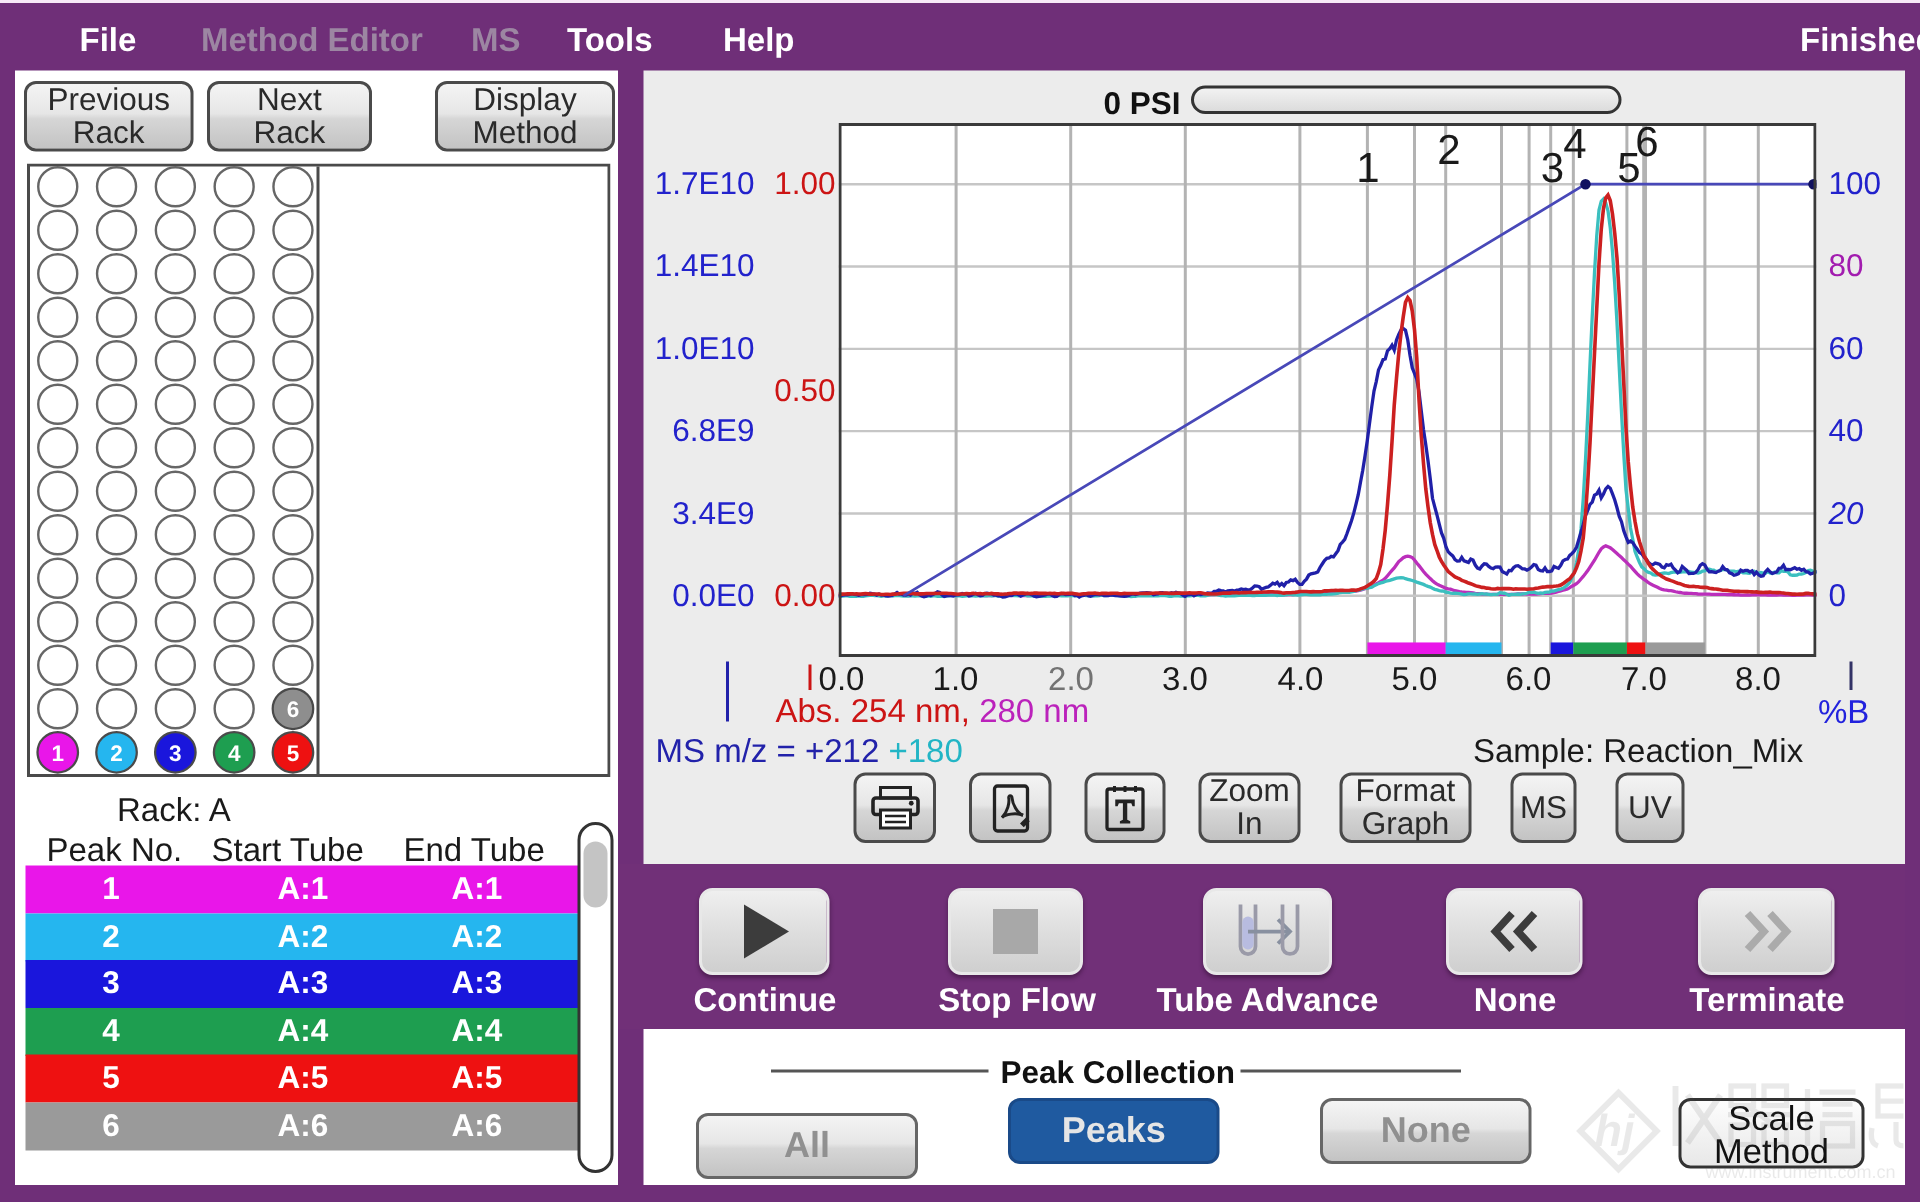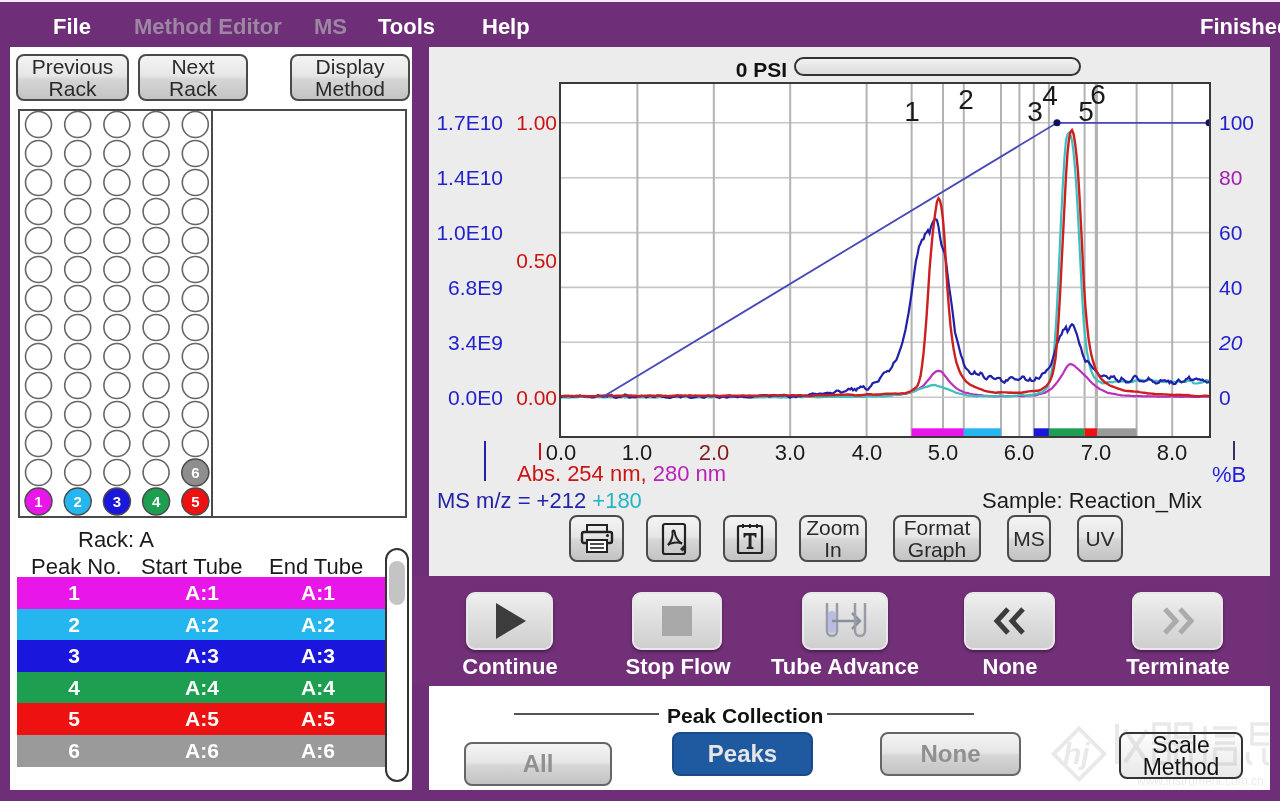--- a/index.html
+++ b/index.html
@@ -221,21 +221,21 @@
   <div class="abs" style="left:86px; top:202px; width:42px; text-align:right; font-size:21px; color:#CC1414;">0.50</div>
   <div class="abs" style="left:86px; top:339px; width:42px; text-align:right; font-size:21px; color:#CC1414;">0.00</div>
   <div class="abs" style="left:790px; top:64px; width:52px; text-align:left; font-size:21px; color:#2222CC;">100</div>
   <div class="abs" style="left:790px; top:119px; width:52px; text-align:left; font-size:21px; color:#a21caf;">80</div>
   <div class="abs" style="left:790px; top:174px; width:52px; text-align:left; font-size:21px; color:#2222CC;">60</div>
   <div class="abs" style="left:790px; top:229px; width:52px; text-align:left; font-size:21px; color:#2222CC;">40</div>
   <div class="abs" style="left:790px; top:284px; width:52px; text-align:left; font-size:21px; color:#2222CC;font-style:italic;">20</div>
   <div class="abs" style="left:790px; top:339px; width:52px; text-align:left; font-size:21px; color:#2222CC;">0</div>
   <div class="abs" style="left:110px; top:393px; width:44px; text-align:center; font-size:22px; color:#1A1A1A;">0.0</div>
   <div class="abs" style="left:186px; top:393px; width:44px; text-align:center; font-size:22px; color:#1A1A1A;">1.0</div>
-  <div class="abs" style="left:263px; top:393px; width:44px; text-align:center; font-size:22px; color:#7f1d1d;">2.0</div>
+  <div class="abs" style="left:263px; top:393px; width:44px; text-align:center; font-size:22px; color:#737373;">2.0</div>
   <div class="abs" style="left:339px; top:393px; width:44px; text-align:center; font-size:22px; color:#1A1A1A;">3.0</div>
   <div class="abs" style="left:416px; top:393px; width:44px; text-align:center; font-size:22px; color:#1A1A1A;">4.0</div>
   <div class="abs" style="left:492px; top:393px; width:44px; text-align:center; font-size:22px; color:#1A1A1A;">5.0</div>
   <div class="abs" style="left:568px; top:393px; width:44px; text-align:center; font-size:22px; color:#1A1A1A;">6.0</div>
   <div class="abs" style="left:645px; top:393px; width:44px; text-align:center; font-size:22px; color:#1A1A1A;">7.0</div>
   <div class="abs" style="left:721px; top:393px; width:44px; text-align:center; font-size:22px; color:#1A1A1A;">8.0</div>
   <div class="abs" style="left:88px; top:414px; font-size:22px; color:#CC1414;">Abs. 254 nm, <span style="color:#BB22BB;">280 nm</span></div>
   <div class="abs" style="left:8px; top:441px; font-size:22px; color:#2222AA;">MS m/z = +212 <span style="color:#22B5C5;">+180</span></div>
   <div class="abs" style="left:553px; top:441px; font-size:22px; color:#1A1A1A;">Sample: Reaction_Mix</div>
   <div class="abs" style="left:783px; top:415px; font-size:22px; color:#2222DD;">%B</div>

